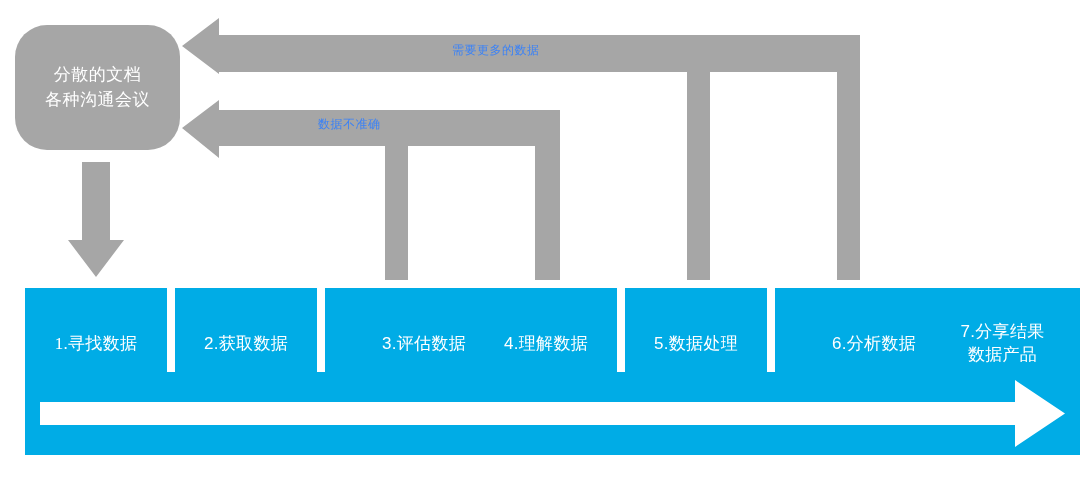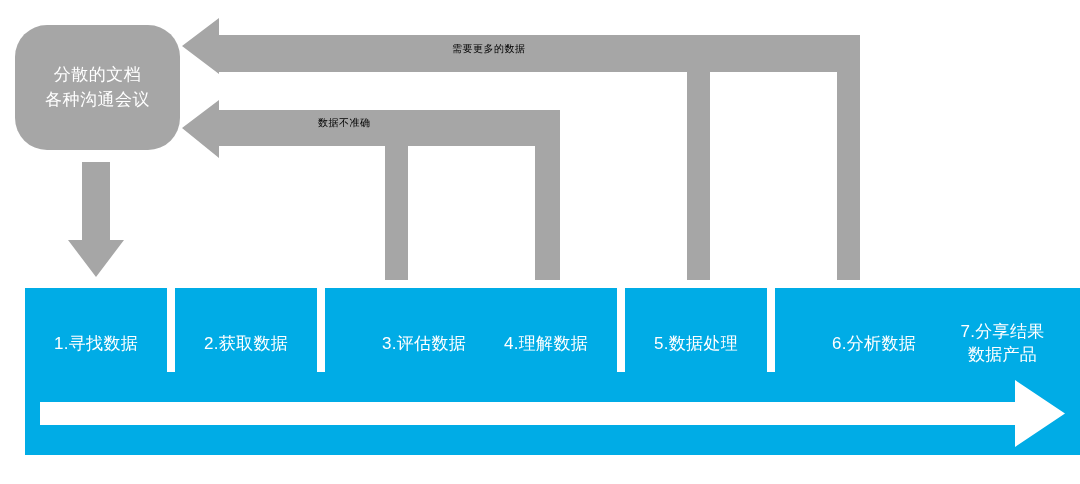--- a/index.html
+++ b/index.html
@@ -13,21 +13,21 @@
     display:flex;flex-direction:column;align-items:center;justify-content:center;
     color:#ffffff;font-size:17px;line-height:1.45;letter-spacing:.5px;
   }
   .src-box .ln{white-space:nowrap;}
 
   
   .gray-svg{position:absolute;left:0;top:0;width:1080px;height:484px;}
   .gray-fill{fill:#a6a6a6;}
 
   .arrow-label{
-    position:absolute;color:#000000;font-size:10px;white-space:nowrap;
+    position:absolute;color:#3b82f6;font-size:12px;white-space:nowrap;
     letter-spacing:.5px;
   }
   .lbl-more{left:452px;top:42px;}
   .lbl-bad{left:318px;top:116px;}
 
   
   .steps{position:absolute;left:25px;top:288px;width:1055px;height:112px;}
   .step{
     position:absolute;top:0;height:112px;background:#00ace6;
     display:flex;align-items:center;justify-content:center;
@@ -71,21 +71,21 @@
 
     <rect class="gray-fill" x="385" y="110" width="23" height="170"></rect>
 
     <path class="gray-fill" d="M 82,162 L 110,162 L 110,240 L 124,240 L 96,277 L 68,240 L 82,240 Z"></path>
   </svg>
 
   <div class="arrow-label lbl-more">需要更多的数据</div>
   <div class="arrow-label lbl-bad">数据不准确</div>
 
   <div class="steps">
-    <div class="step" style="left:0px;width:142px;">
+    <div class="step" style="left:0px;width:142px;font-family:Liberation Serif, serif;">
         <span>1.寻找数据</span>
       </div>
     <div class="step" style="left:150px;width:142px;">
         <span>2.获取数据</span>
       </div>
     <div class="step" style="left:300px;width:142px;padding-left:28px;">
         <span>3.评估数据</span>
       </div>
     <div class="step" style="left:450px;width:142px;">
         <span>4.理解数据</span>

